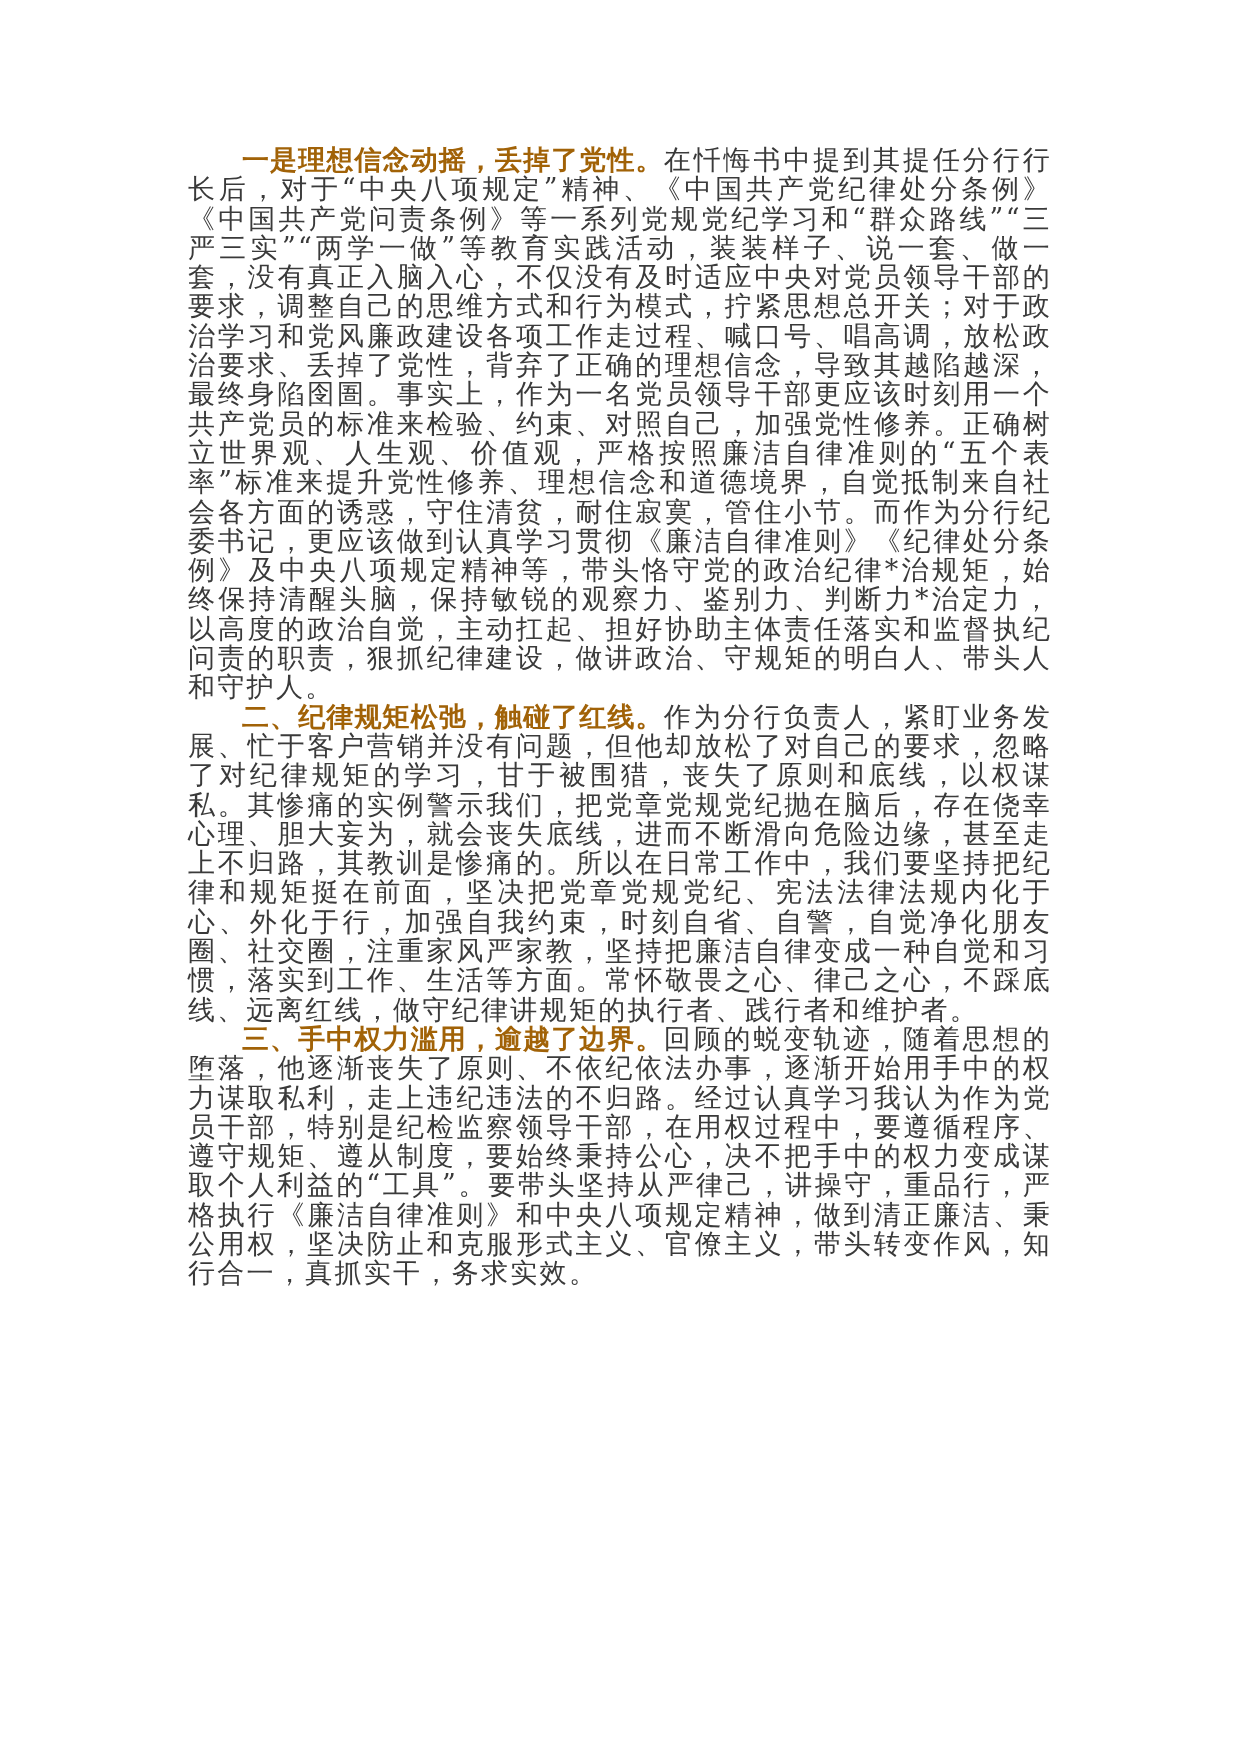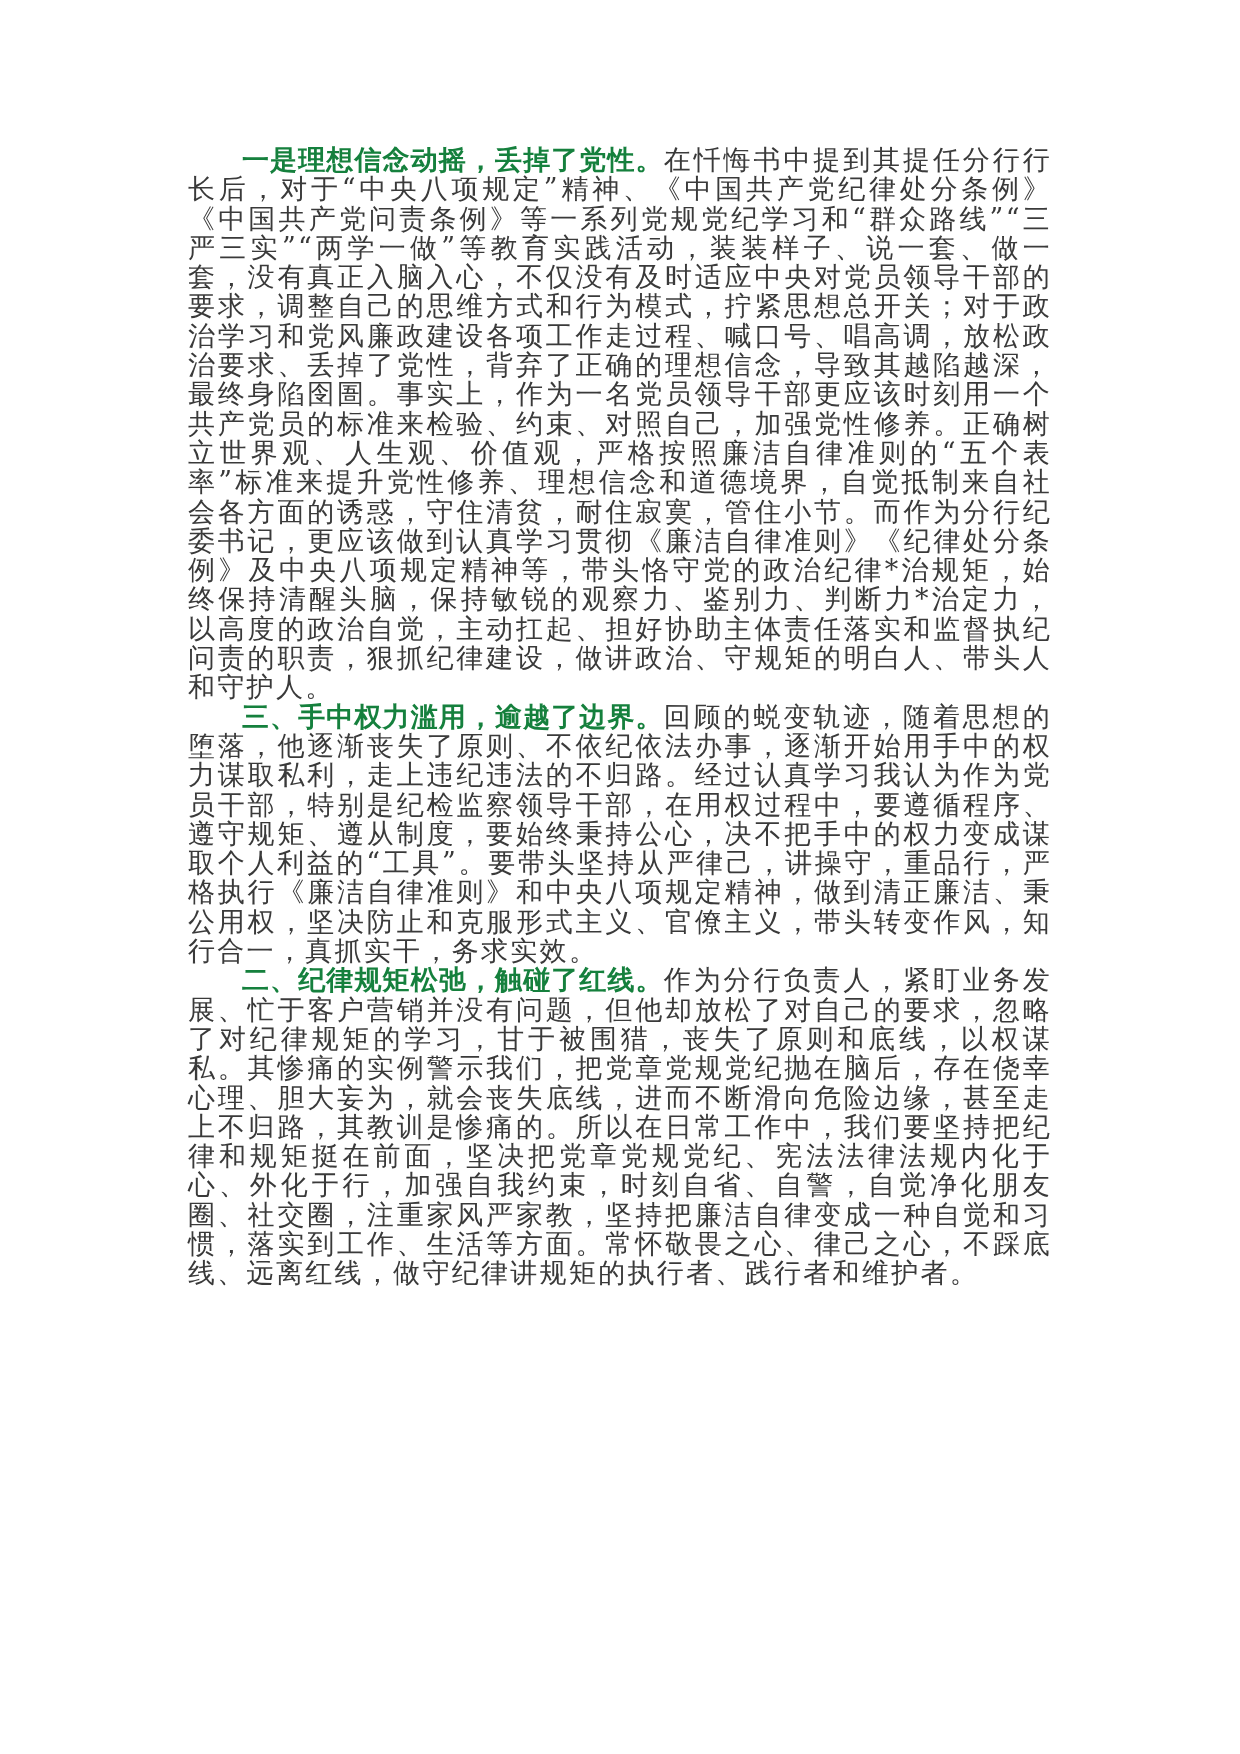--- a/index.html
+++ b/index.html
@@ -18,30 +18,30 @@
     word-break: break-all;
   }
   .para {
     margin: 0;
     text-indent: 2em;
     letter-spacing: 2.3px;
   }
   .lead {
     font-family: "DejaVu Sans", "Liberation Sans", sans-serif;
     font-weight: bold;
-    color: #15803d;
+    color: #a16207;
     letter-spacing: 0.5px;
   }
 </style>
 </head>
 <body>
 
 <div class="page">
   <p class="para">
     <span class="lead">一是理想信念动摇，丢掉了党性。</span><span>在忏悔书中提到其提任分行行长后，对于“中央八项规定”精神、《中国共产党纪律处分条例》《中国共产党问责条例》等一系列党规党纪学习和“群众路线”“三严三实”“两学一做”等教育实践活动，装装样子、说一套、做一套，没有真正入脑入心，不仅没有及时适应中央对党员领导干部的要求，调整自己的思维方式和行为模式，拧紧思想总开关；对于政治学习和党风廉政建设各项工作走过程、喊口号、唱高调，放松政治要求、丢掉了党性，背弃了正确的理想信念，导致其越陷越深，最终身陷囹圄。事实上，作为一名党员领导干部更应该时刻用一个共产党员的标准来检验、约束、对照自己，加强党性修养。正确树立世界观、人生观、价值观，严格按照廉洁自律准则的“五个表率”标准来提升党性修养、理想信念和道德境界，自觉抵制来自社会各方面的诱惑，守住清贫，耐住寂寞，管住小节。而作为分行纪委书记，更应该做到认真学习贯彻《廉洁自律准则》《纪律处分条例》及中央八项规定精神等，带头恪守党的政治纪律*治规矩，始终保持清醒头脑，保持敏锐的观察力、鉴别力、判断力*治定力，以高度的政治自觉，主动扛起、担好协助主体责任落实和监督执纪问责的职责，狠抓纪律建设，做讲政治、守规矩的明白人、带头人和守护人。</span>
   </p>
   <p class="para">
-    <span class="lead">三、手中权力滥用，逾越了边界。</span><span>回顾的蜕变轨迹，随着思想的堕落，他逐渐丧失了原则、不依纪依法办事，逐渐开始用手中的权力谋取私利，走上违纪违法的不归路。经过认真学习我认为作为党员干部，特别是纪检监察领导干部，在用权过程中，要遵循程序、遵守规矩、遵从制度，要始终秉持公心，决不把手中的权力变成谋取个人利益的“工具”。要带头坚持从严律己，讲操守，重品行，严格执行《廉洁自律准则》和中央八项规定精神，做到清正廉洁、秉公用权，坚决防止和克服形式主义、官僚主义，带头转变作风，知行合一，真抓实干，务求实效。</span>
+    <span class="lead">二、纪律规矩松弛，触碰了红线。</span><span>作为分行负责人，紧盯业务发展、忙于客户营销并没有问题，但他却放松了对自己的要求，忽略了对纪律规矩的学习，甘于被围猎，丧失了原则和底线，以权谋私。其惨痛的实例警示我们，把党章党规党纪抛在脑后，存在侥幸心理、胆大妄为，就会丧失底线，进而不断滑向危险边缘，甚至走上不归路，其教训是惨痛的。所以在日常工作中，我们要坚持把纪律和规矩挺在前面，坚决把党章党规党纪、宪法法律法规内化于心、外化于行，加强自我约束，时刻自省、自警，自觉净化朋友圈、社交圈，注重家风严家教，坚持把廉洁自律变成一种自觉和习惯，落实到工作、生活等方面。常怀敬畏之心、律己之心，不踩底线、远离红线，做守纪律讲规矩的执行者、践行者和维护者。</span>
   </p>
   <p class="para">
-    <span class="lead">二、纪律规矩松弛，触碰了红线。</span><span>作为分行负责人，紧盯业务发展、忙于客户营销并没有问题，但他却放松了对自己的要求，忽略了对纪律规矩的学习，甘于被围猎，丧失了原则和底线，以权谋私。其惨痛的实例警示我们，把党章党规党纪抛在脑后，存在侥幸心理、胆大妄为，就会丧失底线，进而不断滑向危险边缘，甚至走上不归路，其教训是惨痛的。所以在日常工作中，我们要坚持把纪律和规矩挺在前面，坚决把党章党规党纪、宪法法律法规内化于心、外化于行，加强自我约束，时刻自省、自警，自觉净化朋友圈、社交圈，注重家风严家教，坚持把廉洁自律变成一种自觉和习惯，落实到工作、生活等方面。常怀敬畏之心、律己之心，不踩底线、远离红线，做守纪律讲规矩的执行者、践行者和维护者。</span>
+    <span class="lead">三、手中权力滥用，逾越了边界。</span><span>回顾的蜕变轨迹，随着思想的堕落，他逐渐丧失了原则、不依纪依法办事，逐渐开始用手中的权力谋取私利，走上违纪违法的不归路。经过认真学习我认为作为党员干部，特别是纪检监察领导干部，在用权过程中，要遵循程序、遵守规矩、遵从制度，要始终秉持公心，决不把手中的权力变成谋取个人利益的“工具”。要带头坚持从严律己，讲操守，重品行，严格执行《廉洁自律准则》和中央八项规定精神，做到清正廉洁、秉公用权，坚决防止和克服形式主义、官僚主义，带头转变作风，知行合一，真抓实干，务求实效。</span>
   </p>
 </div>
 
 </body></html>

